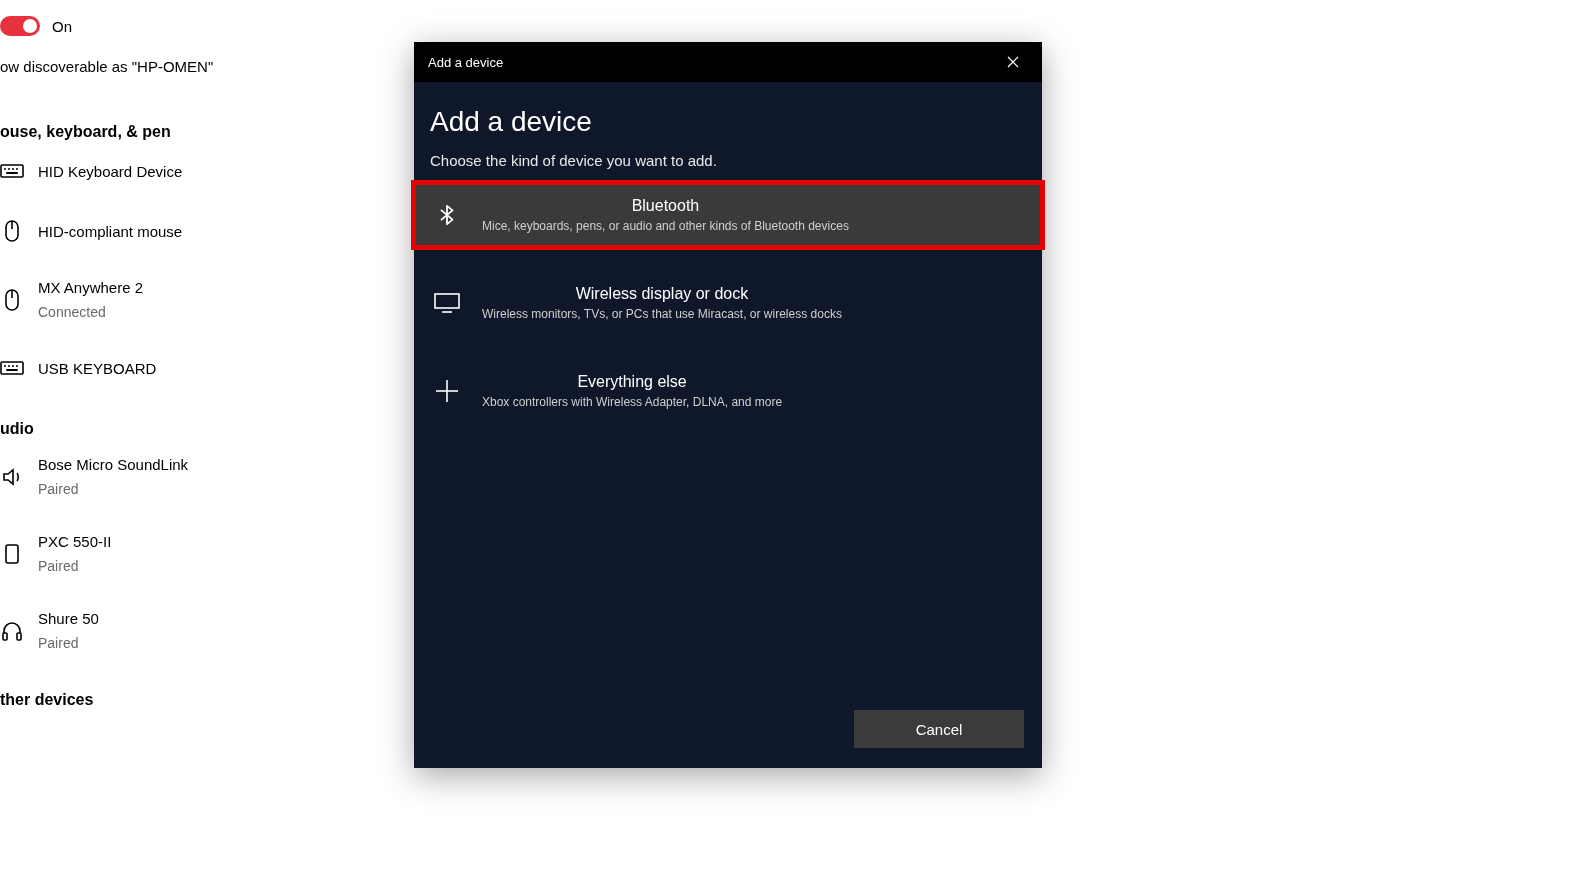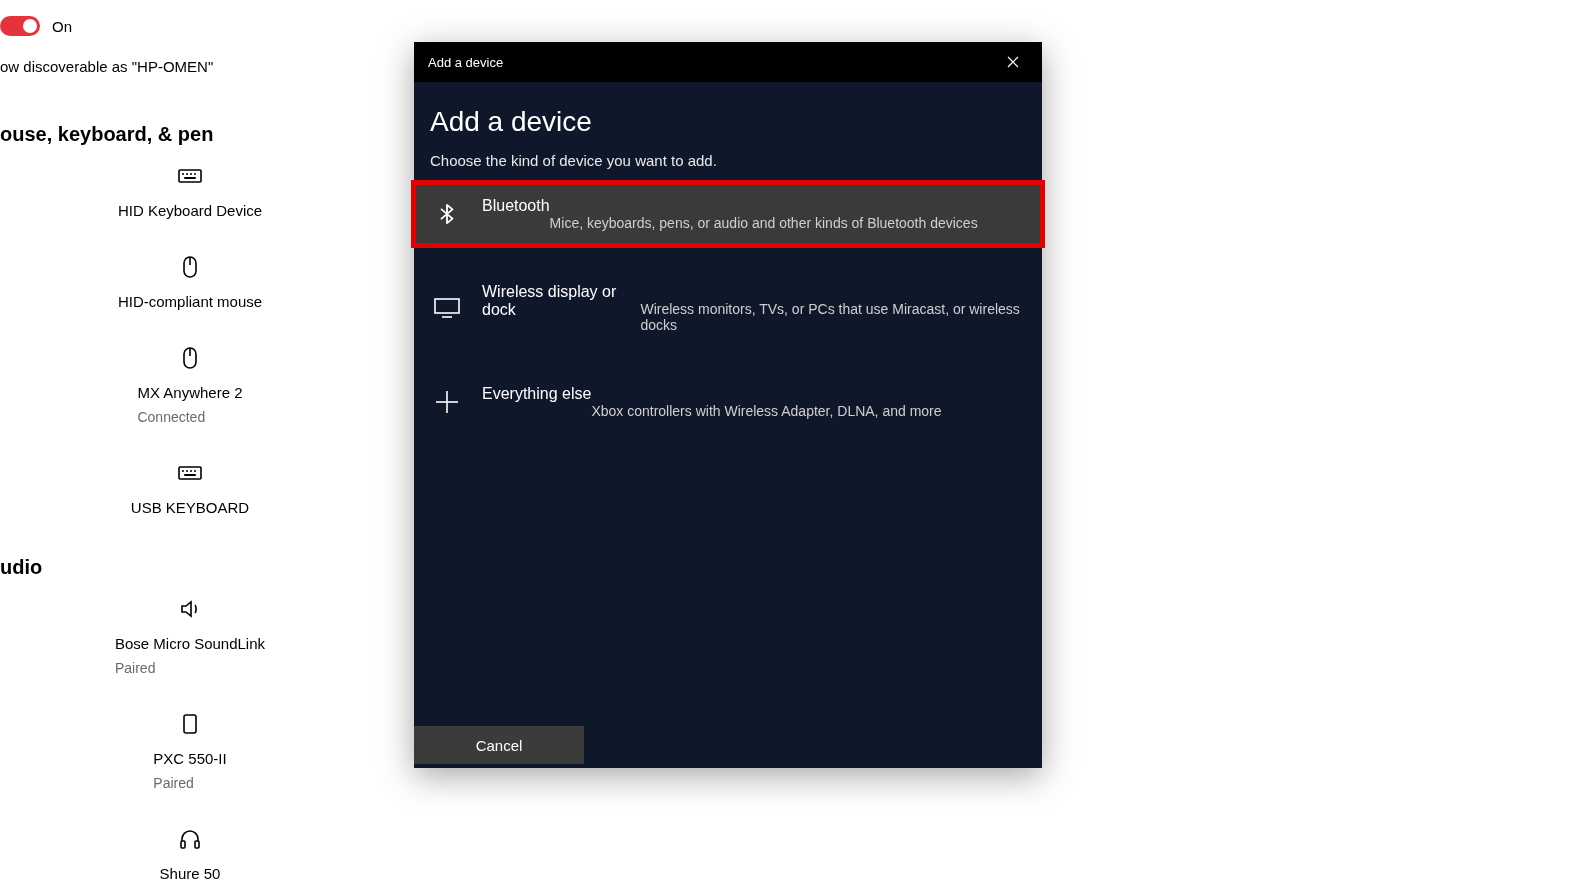--- a/index.html
+++ b/index.html
@@ -5,45 +5,45 @@
   * { box-sizing: border-box; margin: 0; padding: 0; }
   html, body { width: 1584px; height: 891px; font-family: "Segoe UI", Arial, sans-serif; background: #fff; color: #000; overflow: hidden; }
   .bg { position: relative; width: 1584px; height: 891px; border-radius: 29px; }
   
   .left { position: absolute; left: 0; top: 0; width: 380px; }
   .toggle-row { display: flex; align-items: center; gap: 12px; margin-left: 0; margin-top: 16px; }
   .toggle { width: 40px; height: 20px; border-radius: 10px; background: #e6323c; position: relative; }
   .toggle .knob { width: 14px; height: 14px; border-radius: 50%; background: #fff; position: absolute; top: 3px; right: 3px; }
   .toggle-label { font-size: 15px; }
   .discoverable { font-size: 15px; margin-top: 22px; margin-left: 0; }
-  .section-head { font-size: 20px; font-weight: 600; margin-top: 48px; margin-left: 0; }
+  .section-head { font-size: 16px; font-weight: 600; margin-top: 48px; margin-left: 0; }
   .dev-list { margin-top: 18px; }
-  .dev { display: flex; align-items: center; gap: 14px; margin-bottom: 36px; margin-left: 0; flex-direction: column; }
+  .dev { display: flex; align-items: center; gap: 14px; margin-bottom: 36px; margin-left: 0; }
   .dev .icon { width: 24px; height: 24px; flex-shrink: 0; }
   .dev .texts { display: flex; flex-direction: column; }
   .dev .name { font-size: 15px; }
   .dev .status { font-size: 14px; color: #6a6a6a; margin-top: 8px; }
 
   
   .modal { position: absolute; left: 414px; top: 42px; width: 628px; height: 726px; background: #0f172a; color: #fff; box-shadow: 0 8px 32px rgba(0,0,0,.35); display: flex; flex-direction: column; }
   .titlebar { height: 40px; background: #000; display: flex; align-items: center; justify-content: space-between; padding: 0 14px; }
   .titlebar .title { font-size: 13px; color: #fff; }
   .titlebar .close { width: 30px; height: 30px; display: flex; align-items: center; justify-content: center; cursor: pointer; }
   .content { padding: 18px 16px 0 16px; flex: 1; display: flex; flex-direction: column; }
   .heading { font-size: 28px; font-weight: 400; margin-top: 6px; }
   .subhead { font-size: 15px; margin-top: 14px; color: #e8e8e8; }
   .choices { margin-top: 14px; margin-left: -16px; margin-right: -16px; }
   .choice { display: flex; align-items: center; gap: 18px; padding: 14px 16px 14px 16px; cursor: pointer; }
   .choice.highlight { background: #3a3a3a; outline: 5px solid #e30000; outline-offset: -2px; }
   .choice .icon { width: 34px; height: 34px; flex-shrink: 0; display:flex; align-items:center; justify-content:center; }
-  .choice .texts { display: flex; flex-direction: row; }
+  .choice .texts { display: flex; flex-direction: column; align-items: center; }
   .choice .title { font-size: 16px; font-weight: 400; }
-  .choice .desc { font-size: 14px; color: #cfcfcf; margin-top: 18px; }
+  .choice .desc { font-size: 12px; color: #cfcfcf; margin-top: 4px; }
   .choice + .choice { margin-top: 24px; }
-  .footer { padding: 14px 18px 4px 0; display: flex; justify-content: flex-start; }
+  .footer { padding: 14px 18px 20px 0; display: flex; justify-content: flex-end; }
   .cancel { width: 170px; height: 38px; background: #3b3b3b; color: #fff; border: none; font-size: 15px; cursor: pointer; }
   svg { display: block; }
 </style>
 </head>
 <body>
 
 <div class="bg">
 
   <div class="left">
     <div class="toggle-row">

